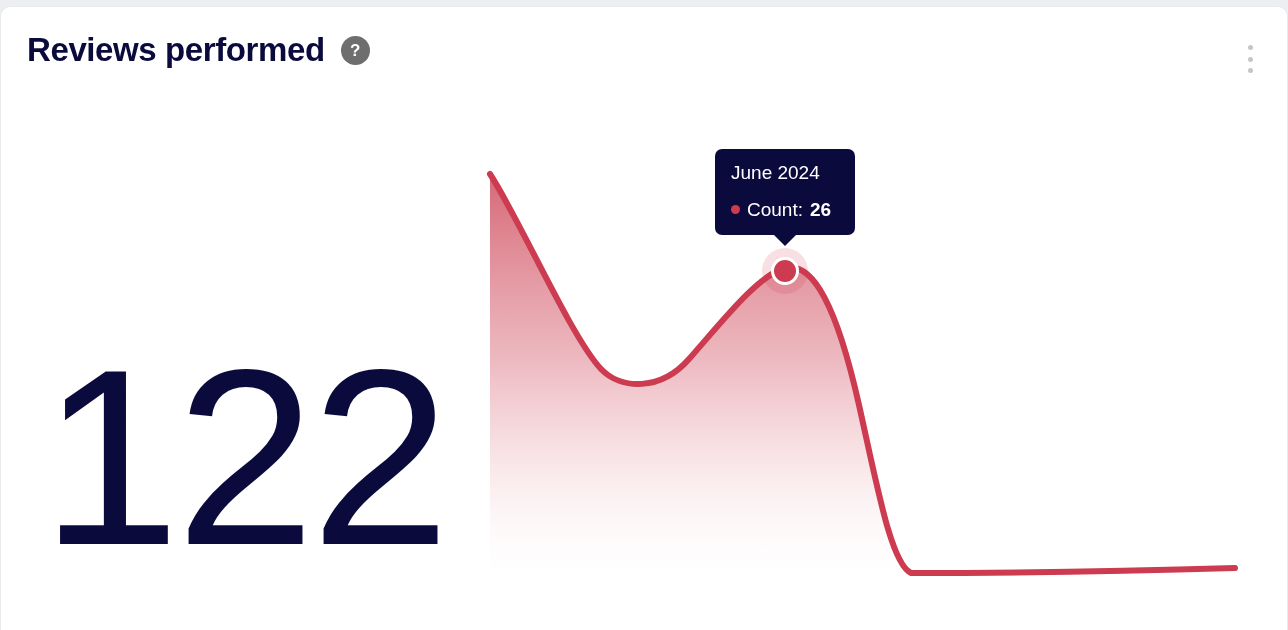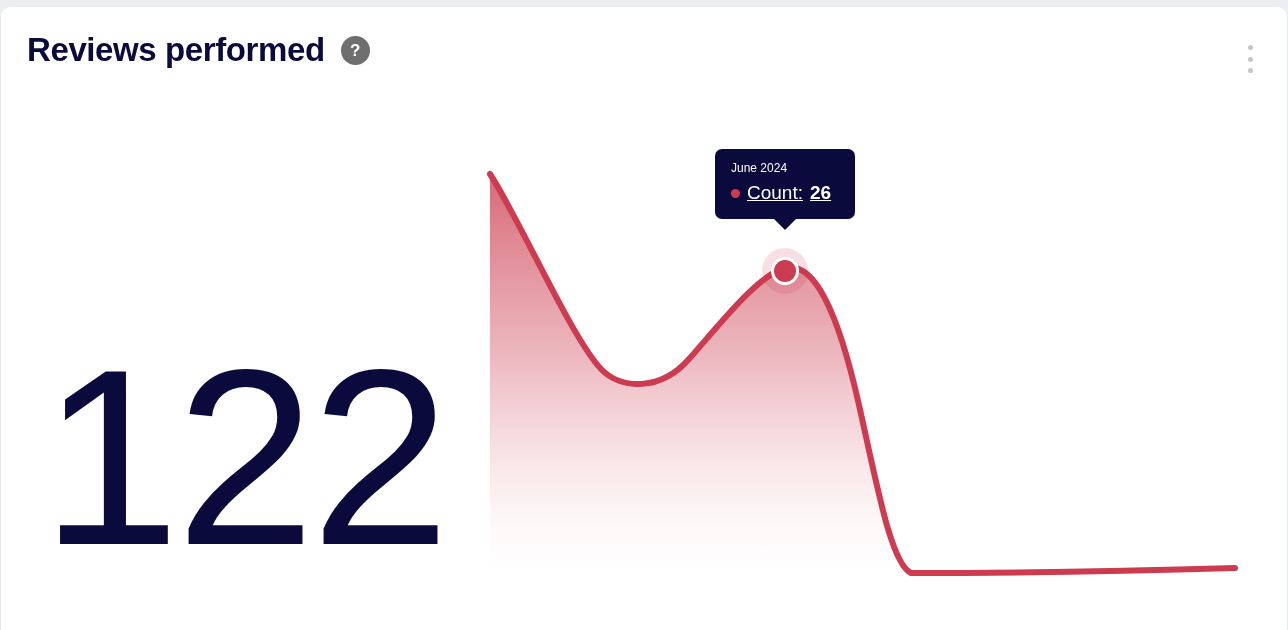--- a/index.html
+++ b/index.html
@@ -131,33 +131,32 @@
     position: absolute;
     left: 50%;
     bottom: -11px;
     margin-left: -11px;
     width: 0; height: 0;
     border-left: 11px solid transparent;
     border-right: 11px solid transparent;
     border-top: 11px solid #0a0a3c;
   }
   #tooltip-title {
-    font-size: 12px;
-    line-height: 1.35;
-    white-space: nowrap;
-  }
-  #tooltip-row {
-    display: flex;
-    align-items: center;
-    gap: 7px;
-    margin-top: 4px;
     font-size: 19px;
     line-height: 1.35;
     white-space: nowrap;
-    text-decoration: underline;
+  }
+  #tooltip-row {
+    display: flex;
+    align-items: center;
+    gap: 7px;
+    margin-top: 11px;
+    font-size: 19px;
+    line-height: 1.35;
+    white-space: nowrap;
   }
   #tooltip-marker-dot {
     width: 9px;
     height: 9px;
     border-radius: 50%;
     background: #cc3b50;
     flex: 0 0 auto;
   }
   #tooltip-value { font-weight: bold; }
 

